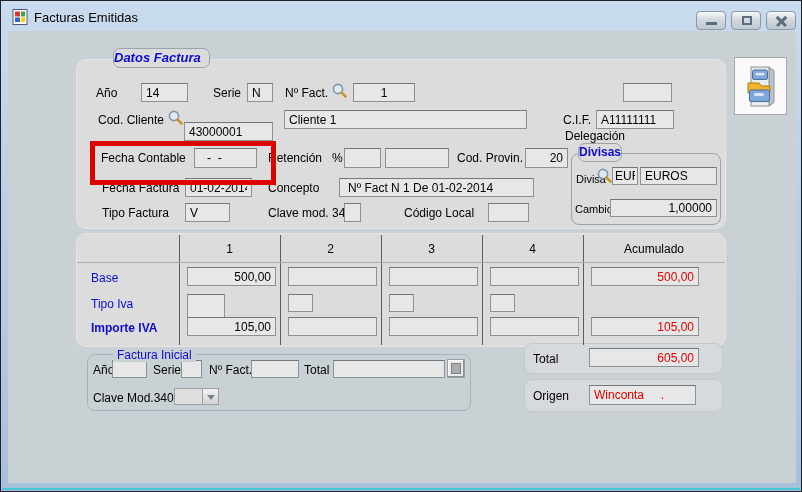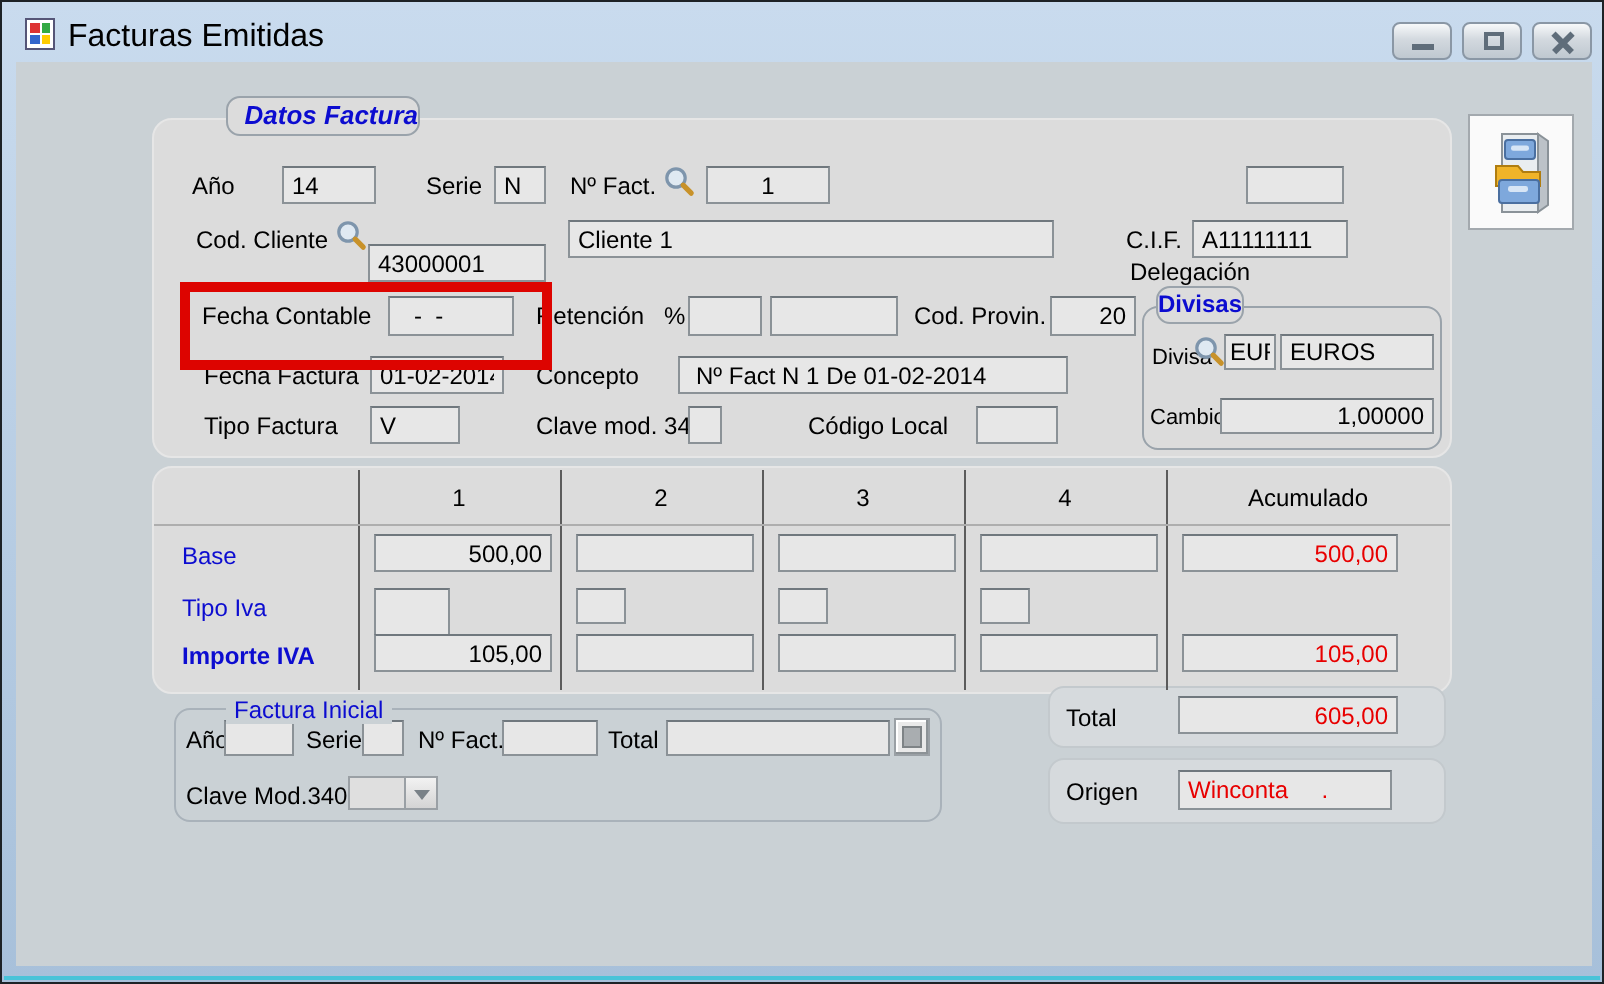--- a/index.html
+++ b/index.html
@@ -1,31 +1,31 @@
 <!DOCTYPE html>
 <html><head>
 <meta charset="utf-8">
 <style>
   html,body{margin:0;padding:0;background:#eef1f4;font-family:"Liberation Sans",sans-serif;}
   .win{position:relative;width:802px;height:492px;box-sizing:border-box;border:1px solid #1d2226;
        background:linear-gradient(#c9dbee,#a7c0da);overflow:hidden;}
   .cyan-line{position:absolute;left:1px;right:1px;bottom:1px;height:2px;background:#49c3d8;}
   .titlebar{position:absolute;left:1px;top:1px;right:1px;height:29px;}
-  .title-text{position:absolute;left:32px;top:8px;font-size:16px;color:#000;}
+  .title-text{position:absolute;left:32px;top:8px;font-size:13px;color:#000;}
   .winbtn{position:absolute;top:9px;width:30px;height:19px;border:1px solid #8a97a5;border-radius:4px;
           background:linear-gradient(#f7f9fa,#d3d9df 45%,#bfc8d0);box-sizing:border-box;}
   .winbtn .bar{position:absolute;left:9px;bottom:4px;width:11px;height:3px;background:#5f6d7a;}
   .winbtn .box{position:absolute;left:10px;top:4px;width:10px;height:9px;border:2px solid #5f6d7a;box-sizing:border-box;}
   .winbtn .x1,.winbtn .x2{position:absolute;left:8px;top:8px;width:13px;height:2.5px;background:#5f6d7a;}
   .winbtn .x1{transform:rotate(45deg);}
   .winbtn .x2{transform:rotate(-45deg);}
   .content{position:absolute;left:7px;top:30px;width:788px;height:452px;background:#cad1d5;}
   .panel{position:absolute;background:#dcdcdc;border-radius:10px;border:1px solid #e6e6e6;box-sizing:border-box;}
   .grouptab{position:absolute;background:#dcdcdc;border:1px solid #9aa3ab;border-radius:7px;box-sizing:border-box;
-            font-size:12px;font-weight:bold;color:#0c0cd0;text-align:right;z-index:3;}
+            font-size:12px;font-weight:bold;color:#0c0cd0;text-align:left;z-index:3;}
   .groupbox{position:absolute;border:1px solid #a9b2ba;border-radius:8px;box-sizing:border-box;background:transparent;}
   .lbl{position:absolute;font-size:12px;color:#000;white-space:nowrap;z-index:2;}
   .blue{color:#0c0cd0;}
   .fld{position:absolute;background:#e7e7e7;border:1px solid #8b9297;border-top-color:#70787e;box-sizing:border-box;
        font:12px "Liberation Sans",sans-serif;padding:0 4px;color:#000;z-index:2;}
   input.fld{outline:none;border-radius:0;}
   .r{text-align:right;}
   .c{text-align:center;}
   .redv{color:#e80000;}
   .hl-red{position:absolute;border:5px solid #dd0400;z-index:4;pointer-events:none;}

